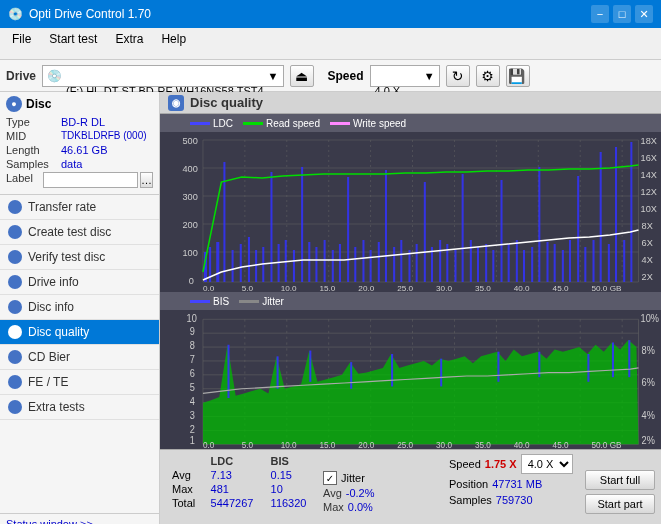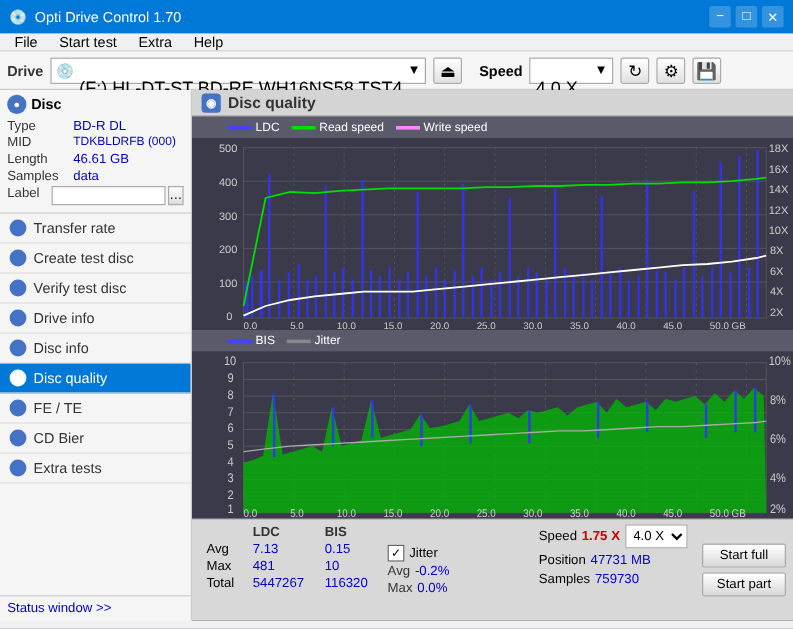--- a/index.html
+++ b/index.html
@@ -35,22 +35,22 @@
       border-radius: 2px;
     }
 
     
     .menu-bar {
       background: #f0f0f0;
       border-bottom: 1px solid #ccc;
       display: flex;
       padding: 2px 4px;
       gap: 2px;
-      height: 15px;
-      align-items: center;
+      height: 32px;
+      align-items: flex-start;
     }
     .menu-item {
       padding: 2px 8px;
       cursor: pointer;
       font-size: 12px;
       border-radius: 2px;
     }
 
     
     .toolbar {
@@ -66,21 +66,21 @@
     .drive-select {
       display: flex; align-items: center;
       border: 1px solid #aaa;
       background: white;
       padding: 2px 4px;
       font-size: 11px;
       height: 22px;
       min-width: 200px;
       gap: 4px;
     }
-    .drive-select-text { flex: 1; font-size: 15px; margin-top: 30px; }
+    .drive-select-text { flex: 1; font-size: 11px; margin-top: 30px; }
     .speed-label { font-weight: bold; font-size: 12px; margin-left: 8px; }
     .icon-btn {
       border: 1px solid #aaa;
       background: linear-gradient(to bottom, #fff, #e0e0e0);
       width: 24px; height: 22px;
       display: flex; align-items: center; justify-content: center;
       cursor: pointer;
       font-size: 14px;
       border-radius: 2px;
     }
@@ -395,25 +395,25 @@
       <div class="nav-item">
         <div class="nav-dot blue"></div>
         <span>Disc info</span>
       </div>
       <div class="nav-item active">
         <div class="nav-dot active" style="background:white;"></div>
         <span>Disc quality</span>
       </div>
       <div class="nav-item">
         <div class="nav-dot blue"></div>
-        <span>FE / TE</span>
+        <span>CD Bier</span>
       </div>
       <div class="nav-item">
         <div class="nav-dot blue"></div>
-        <span>CD Bier</span>
+        <span>FE / TE</span>
       </div>
       <div class="nav-item">
         <div class="nav-dot blue"></div>
         <span>Extra tests</span>
       </div>
     </div>
 
     <div class="sidebar-status">
       <span>Status window &gt;&gt;</span>
     </div>

